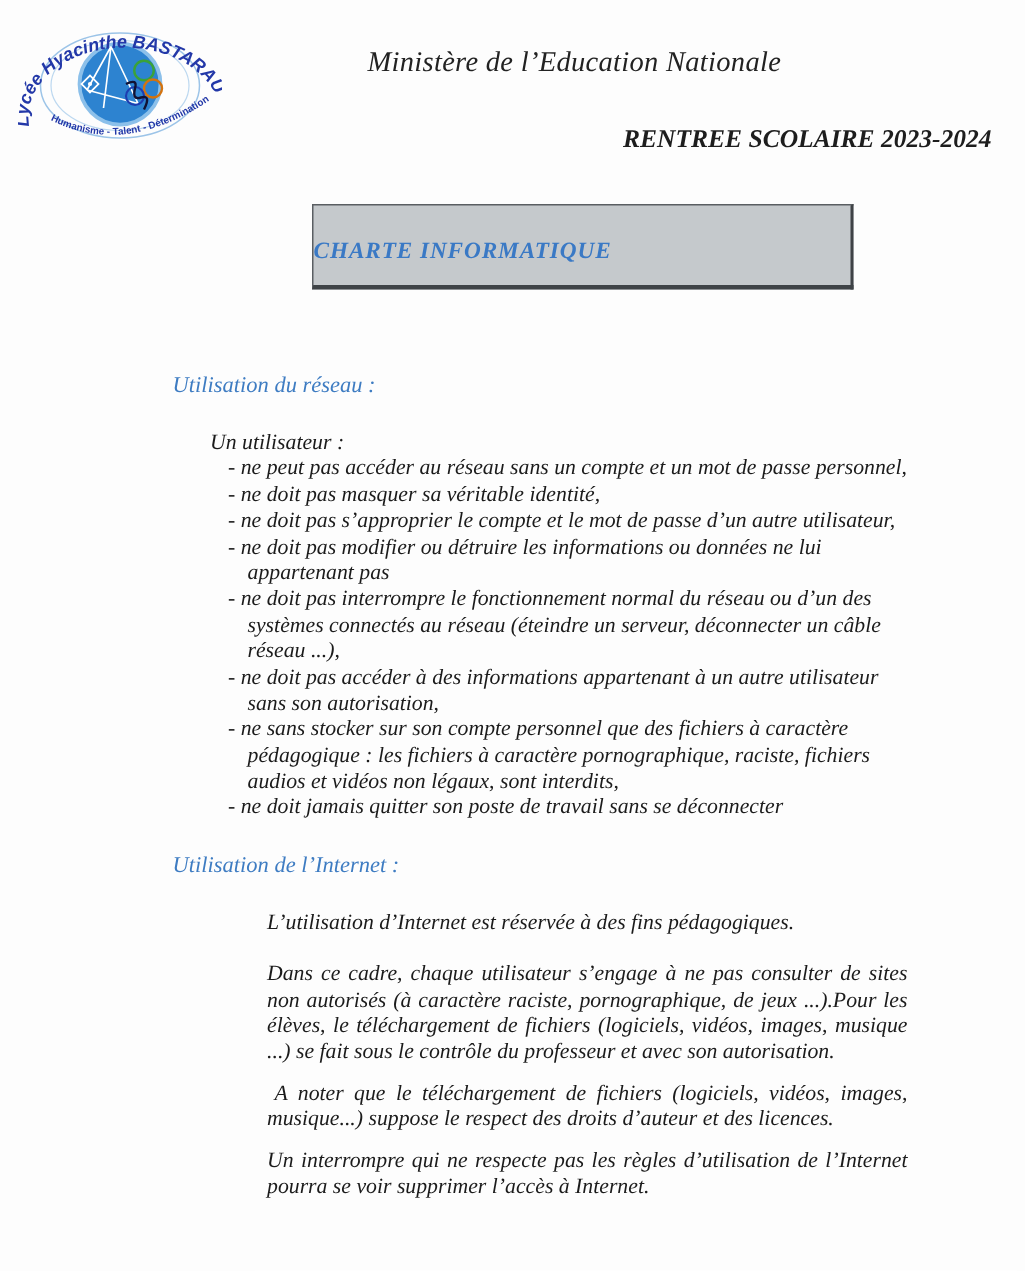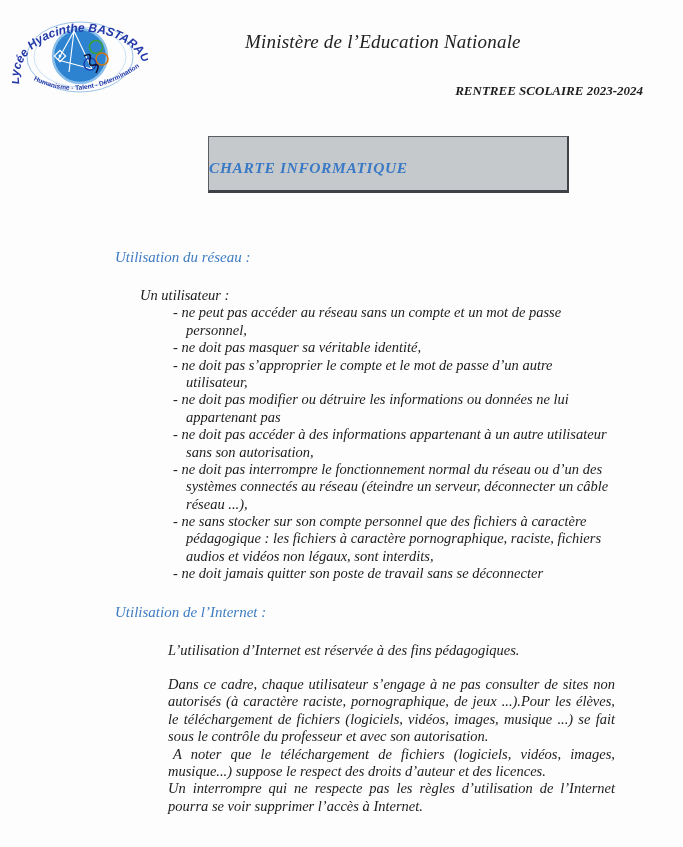--- a/index.html
+++ b/index.html
@@ -14,22 +14,22 @@
   .page { position: absolute; inset: 0; background: #fdfdfd; }
 
   
   .logo-wrap { position: absolute; left: 12px; top: 6px; width: 136px; height: 98px; }
   .ministry {
     position: absolute; left: 245px; top: 31px;
     font-style: italic; font-size: 19px; color: #222;
     letter-spacing: 0.2px;
   }
   .school-year {
-    position: absolute; right: 40px; top: 83px;
-    font-style: italic; font-weight: bold; font-size: 13px; color: #1d1d1d;
+    position: absolute; right: 22px; top: 83px;
+    font-style: italic; font-weight: bold; font-size: 17px; color: #1d1d1d;
   }
 
   
   .title-box {
     position: absolute; left: 208px; top: 136px;
     width: 358px; height: 53px;
     background: #c5c9cc;
     border: 1px solid #5a5e62;
     border-right: 2px solid #3f4347;
     border-bottom: 3px solid #3f4347;
@@ -46,27 +46,27 @@
     position: absolute; left: 115px; top: 248px; width: 500px;
     font-style: italic; font-size: 14.5px; line-height: 1.2;
   }
   .intro { margin: 0 0 18px 0; }
   .section-heading {
     color: #3e7cc2; font-style: italic; font-weight: normal;
     font-size: 15px; margin: 0 0 21px 0; line-height: 1.2;
   }
   .sub-heading { margin: 0 0 0 25px; }
   ul.rules {
-    list-style: none; margin: 0 0 20px 58px; padding: 0; font-style: italic;
+    list-style: none; margin: 0 0 20px 37px; padding: 0; font-style: italic;
   }
   ul.rules li {
     padding-left: 13px; text-indent: -13px; 
   }
   .internet-block { margin-left: 53px; width: 447px; }
-  .internet-block p { margin: 0; text-align: justify; }
+  .internet-block p { margin: 10px; text-align: justify; }
   .internet-block p.first { margin-bottom: 17px; text-align: left; }
   .internet-block p.slight-indent { text-indent: 5px; }
 
   
   .logo-wrap svg { width: 100%; height: 100%; }
 </style>
 </head>
 <body>
 
 <div class="page">
@@ -116,22 +116,22 @@
 
     <h2 class="section-heading">Utilisation du réseau :</h2>
 
     <p class="sub-heading">Un utilisateur :</p>
 
     <ul class="rules">
       <li>- ne peut pas accéder au réseau sans un compte et un mot de passe personnel,</li>
       <li>- ne doit pas masquer sa véritable identité,</li>
       <li>- ne doit pas s’approprier le compte et le mot de passe d’un autre utilisateur,</li>
       <li>- ne doit pas modifier ou détruire les informations ou données ne lui appartenant pas</li>
+      <li>- ne doit pas interrompre le fonctionnement normal du réseau ou d’un des systèmes connectés au réseau (éteindre un serveur, déconnecter un câble réseau ...),</li>
       <li>- ne doit pas accéder à des informations appartenant à un autre utilisateur sans son autorisation,</li>
-      <li>- ne doit pas interrompre le fonctionnement normal du réseau ou d’un des systèmes connectés au réseau (éteindre un serveur, déconnecter un câble réseau ...),</li>
       <li>- ne sans stocker sur son compte personnel que des fichiers à caractère pédagogique : les fichiers à caractère pornographique, raciste, fichiers audios et vidéos non légaux, sont interdits,</li>
       <li>- ne doit jamais quitter son poste de travail sans se déconnecter</li>
     </ul>
 
     <h2 class="section-heading">Utilisation de l’Internet :</h2>
 
     <div class="internet-block">
       <p class="first">L’utilisation d’Internet est réservée à des fins pédagogiques.</p>
       <p>Dans ce cadre, chaque utilisateur s’engage à ne pas consulter de sites non autorisés (à caractère raciste, pornographique, de jeux ...).Pour les élèves, le téléchargement de fichiers (logiciels, vidéos, images, musique ...) se fait sous le contrôle du professeur et avec son autorisation.</p>
       <p class="slight-indent">A noter que le téléchargement de fichiers (logiciels, vidéos, images, musique...) suppose le respect des droits d’auteur et des licences.</p>

